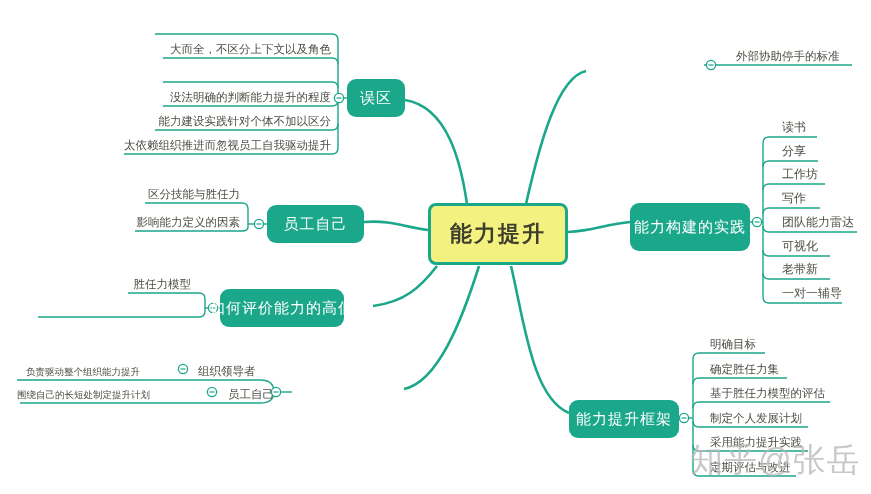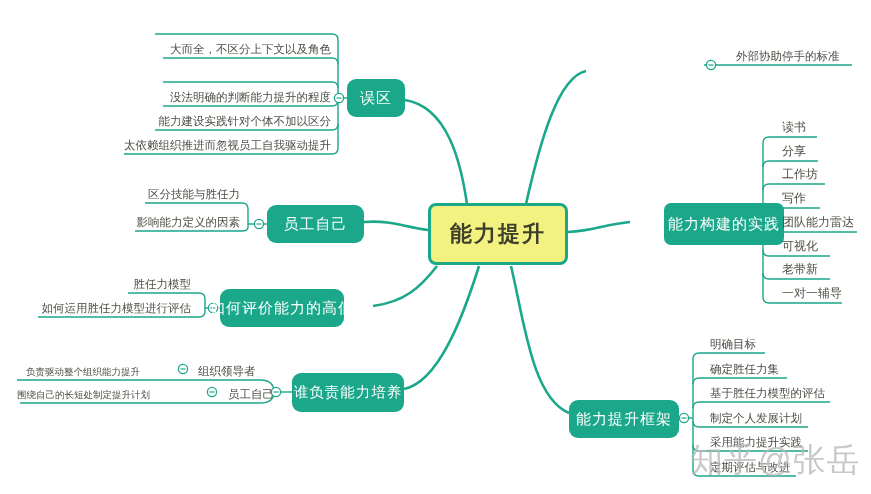--- a/index.html
+++ b/index.html
@@ -126,34 +126,32 @@
           <line x1="209.5" y1="392" x2="214.5" y2="392" stroke="#1ba78a" stroke-width="1.2"></line>
         </g>
     </g>
   </svg>
 
   <div class="box center" style="left:428px;top:203px;width:140px;height:62px;">能力提升</div>
 
   <div class="box" style="left:347px;top:79px;width:58px;height:38px;">误区</div>
   <div class="box" style="left:267px;top:205px;width:97px;height:38px;">员工自己</div>
   <div class="box" style="left:220px;top:289px;width:124px;height:38px;">如何评价能力的高低</div>
-  <div class="box" style="left:292px;top:373px;width:112px;height:39px;font-size:14.5px;">谁负责能力培养</div>
-  <div class="box" style="left:664px;top:203px;width:120px;height:42px;border-radius:7px;">能力构建的实践</div>
+  <div class="box" style="left:630px;top:203px;width:120px;height:48px;">能力构建的实践</div>
   <div class="box" style="left:569px;top:400px;width:110px;height:38px;">能力提升框架</div>
 
   <div class="leaf f11" style="right:540px;bottom:438px;">大而全，不区分上下文以及角色</div>
   <div class="leaf f11" style="right:540px;bottom:390px;">没法明确的判断能力提升的程度</div>
   <div class="leaf f11" style="right:540px;bottom:366px;">能力建设实践针对个体不加以区分</div>
   <div class="leaf f11" style="right:540px;bottom:342px;">太依赖组织推进而忽视员工自我驱动提升</div>
 
   <div class="leaf f11" style="right:631px;bottom:293px;text-align:center;">区分技能与胜任力</div>
   <div class="leaf f11" style="right:631px;bottom:265px;margin-left:24px;">影响能力定义的因素</div>
 
   <div class="leaf f11" style="right:680px;bottom:203px;">胜任力模型</div>
-  <div class="leaf f11" style="right:680px;bottom:179px;">如何运用胜任力模型进行评估</div>
 
   <div class="leaf f9" style="right:731px;bottom:116px;">负责驱动整个组织能力提升</div>
   <div class="leaf f11" style="left:198px;bottom:116px;">组织领导者</div>
   <div class="leaf f9" style="right:721px;bottom:93px;">围绕自己的长短处制定提升计划</div>
   <div class="leaf f11" style="left:228px;bottom:93px;">员工自己</div>
 
   <div class="leaf f11" style="left:736px;bottom:431px;">外部协助停手的标准</div>
 
   <div class="leaf f12" style="left:782px;bottom:359px;">读书</div>
   <div class="leaf f12" style="left:782px;bottom:335px;">分享</div>

